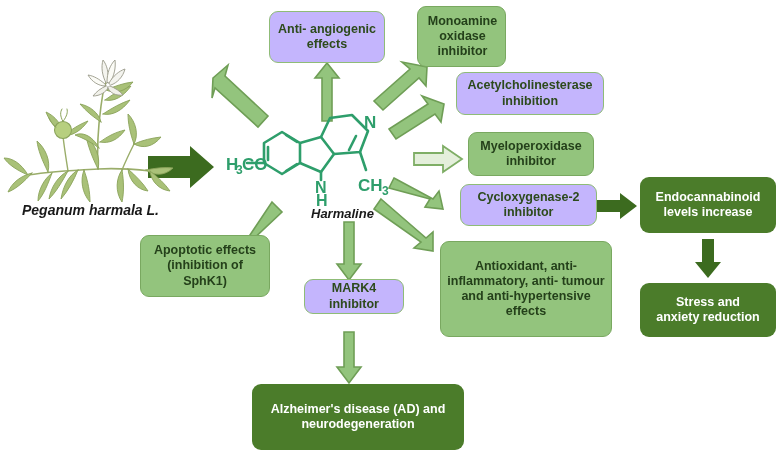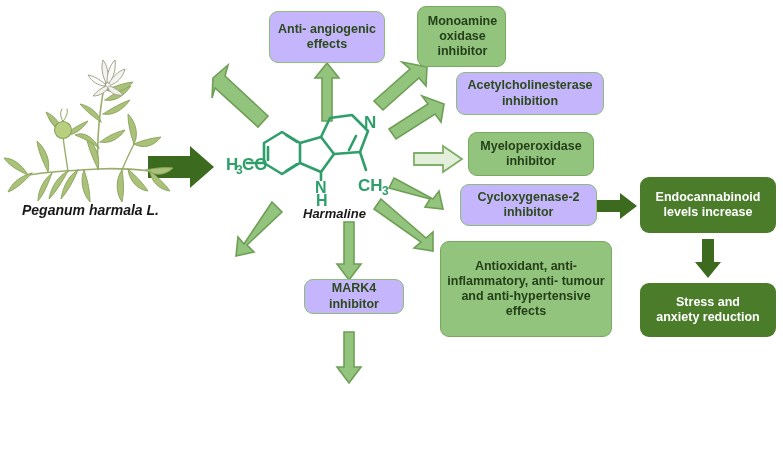--- a/index.html
+++ b/index.html
@@ -194,21 +194,21 @@
       <text x="364" y="128" font-size="17">N</text>
 
       <text x="315" y="193" font-size="16">N</text>
       <text x="316" y="206" font-size="16">H</text>
 
       <text x="358" y="191" font-size="17">CH</text>
       <text x="382" y="195" font-size="12">3</text>
     </g>
   </svg>
 
-  <div class="mol-label" style="left:303px; top:206px;text-align:right;">Harmaline</div>
+  <div class="mol-label" style="left:311px; top:206px;text-align:right;">Harmaline</div>
 
 
   <div class="box pale" style="left:269px; top:11px;  width:116px; height:52px; font-size:12.5px;">Anti- angiogenic
 effects</div>
 
   <div class="box mid" style="left:417px; top:6px;   width:89px;  height:61px; font-size:12.5px;padding-left:7px;">Monoamine
 oxidase
 inhibitor</div>
 
   <div class="box pale" style="left:456px; top:72px;  width:148px; height:43px; font-size:12.5px;">Acetylcholinesterase
@@ -224,18 +224,23 @@
 anxiety reduction</div>
 
   <div class="box dark" style="left:640px; top:177px; width:136px; height:56px; font-size:12.5px;">Endocannabinoid
 levels increase</div>
 
   <div class="box mid" style="left:440px; top:241px; width:172px; height:96px; font-size:12.5px;">Antioxidant, anti-
 inflammatory, anti- tumour
 and anti-hypertensive
 effects</div>
 
+  <div class="box mid" style="left:140px; top:235px; width:130px; height:62px; font-size:12.5px;">Apoptotic effects
+(inhibition of
+SphK1)</div>
 
   <div class="box pale" style="left:304px; top:279px; width:100px; height:35px; font-size:12.5px;">MARK4
 inhibitor</div>
 
+  <div class="box dark" style="left:252px; top:384px; width:212px; height:66px; font-size:12.5px;">Alzheimer's disease (AD) and
+neurodegeneration</div>
 
 </div>
 
 </body></html>

